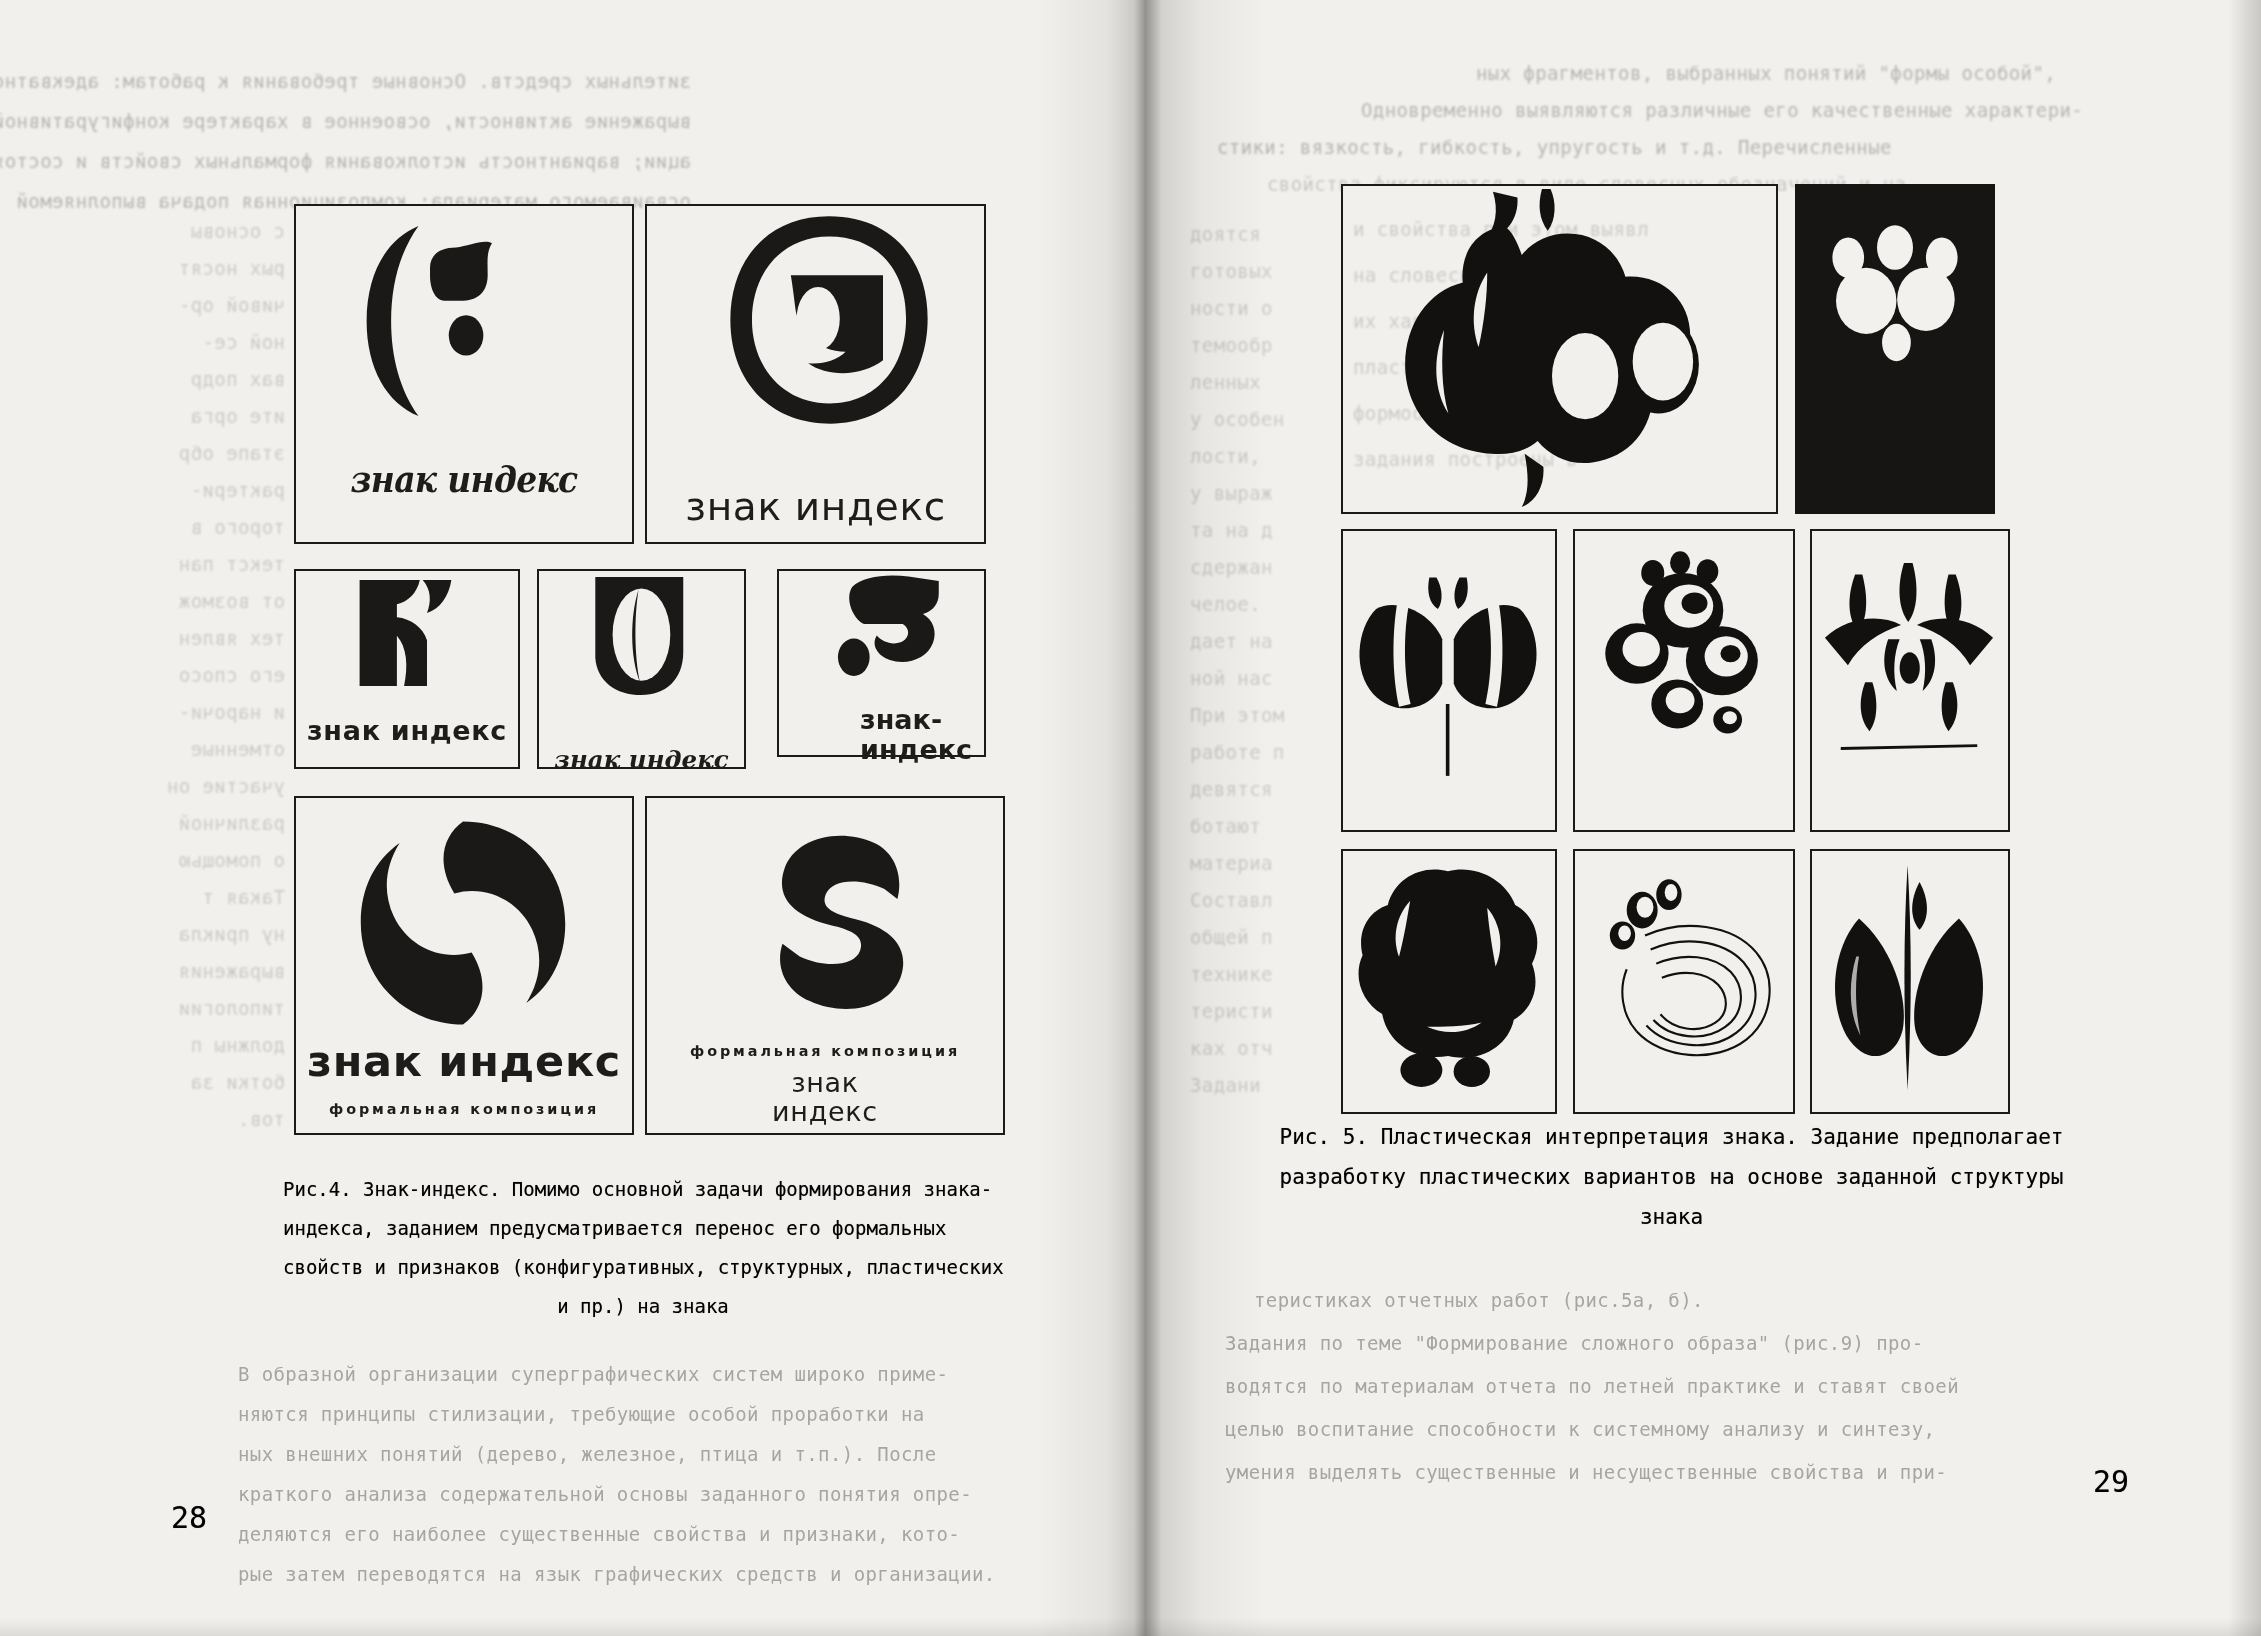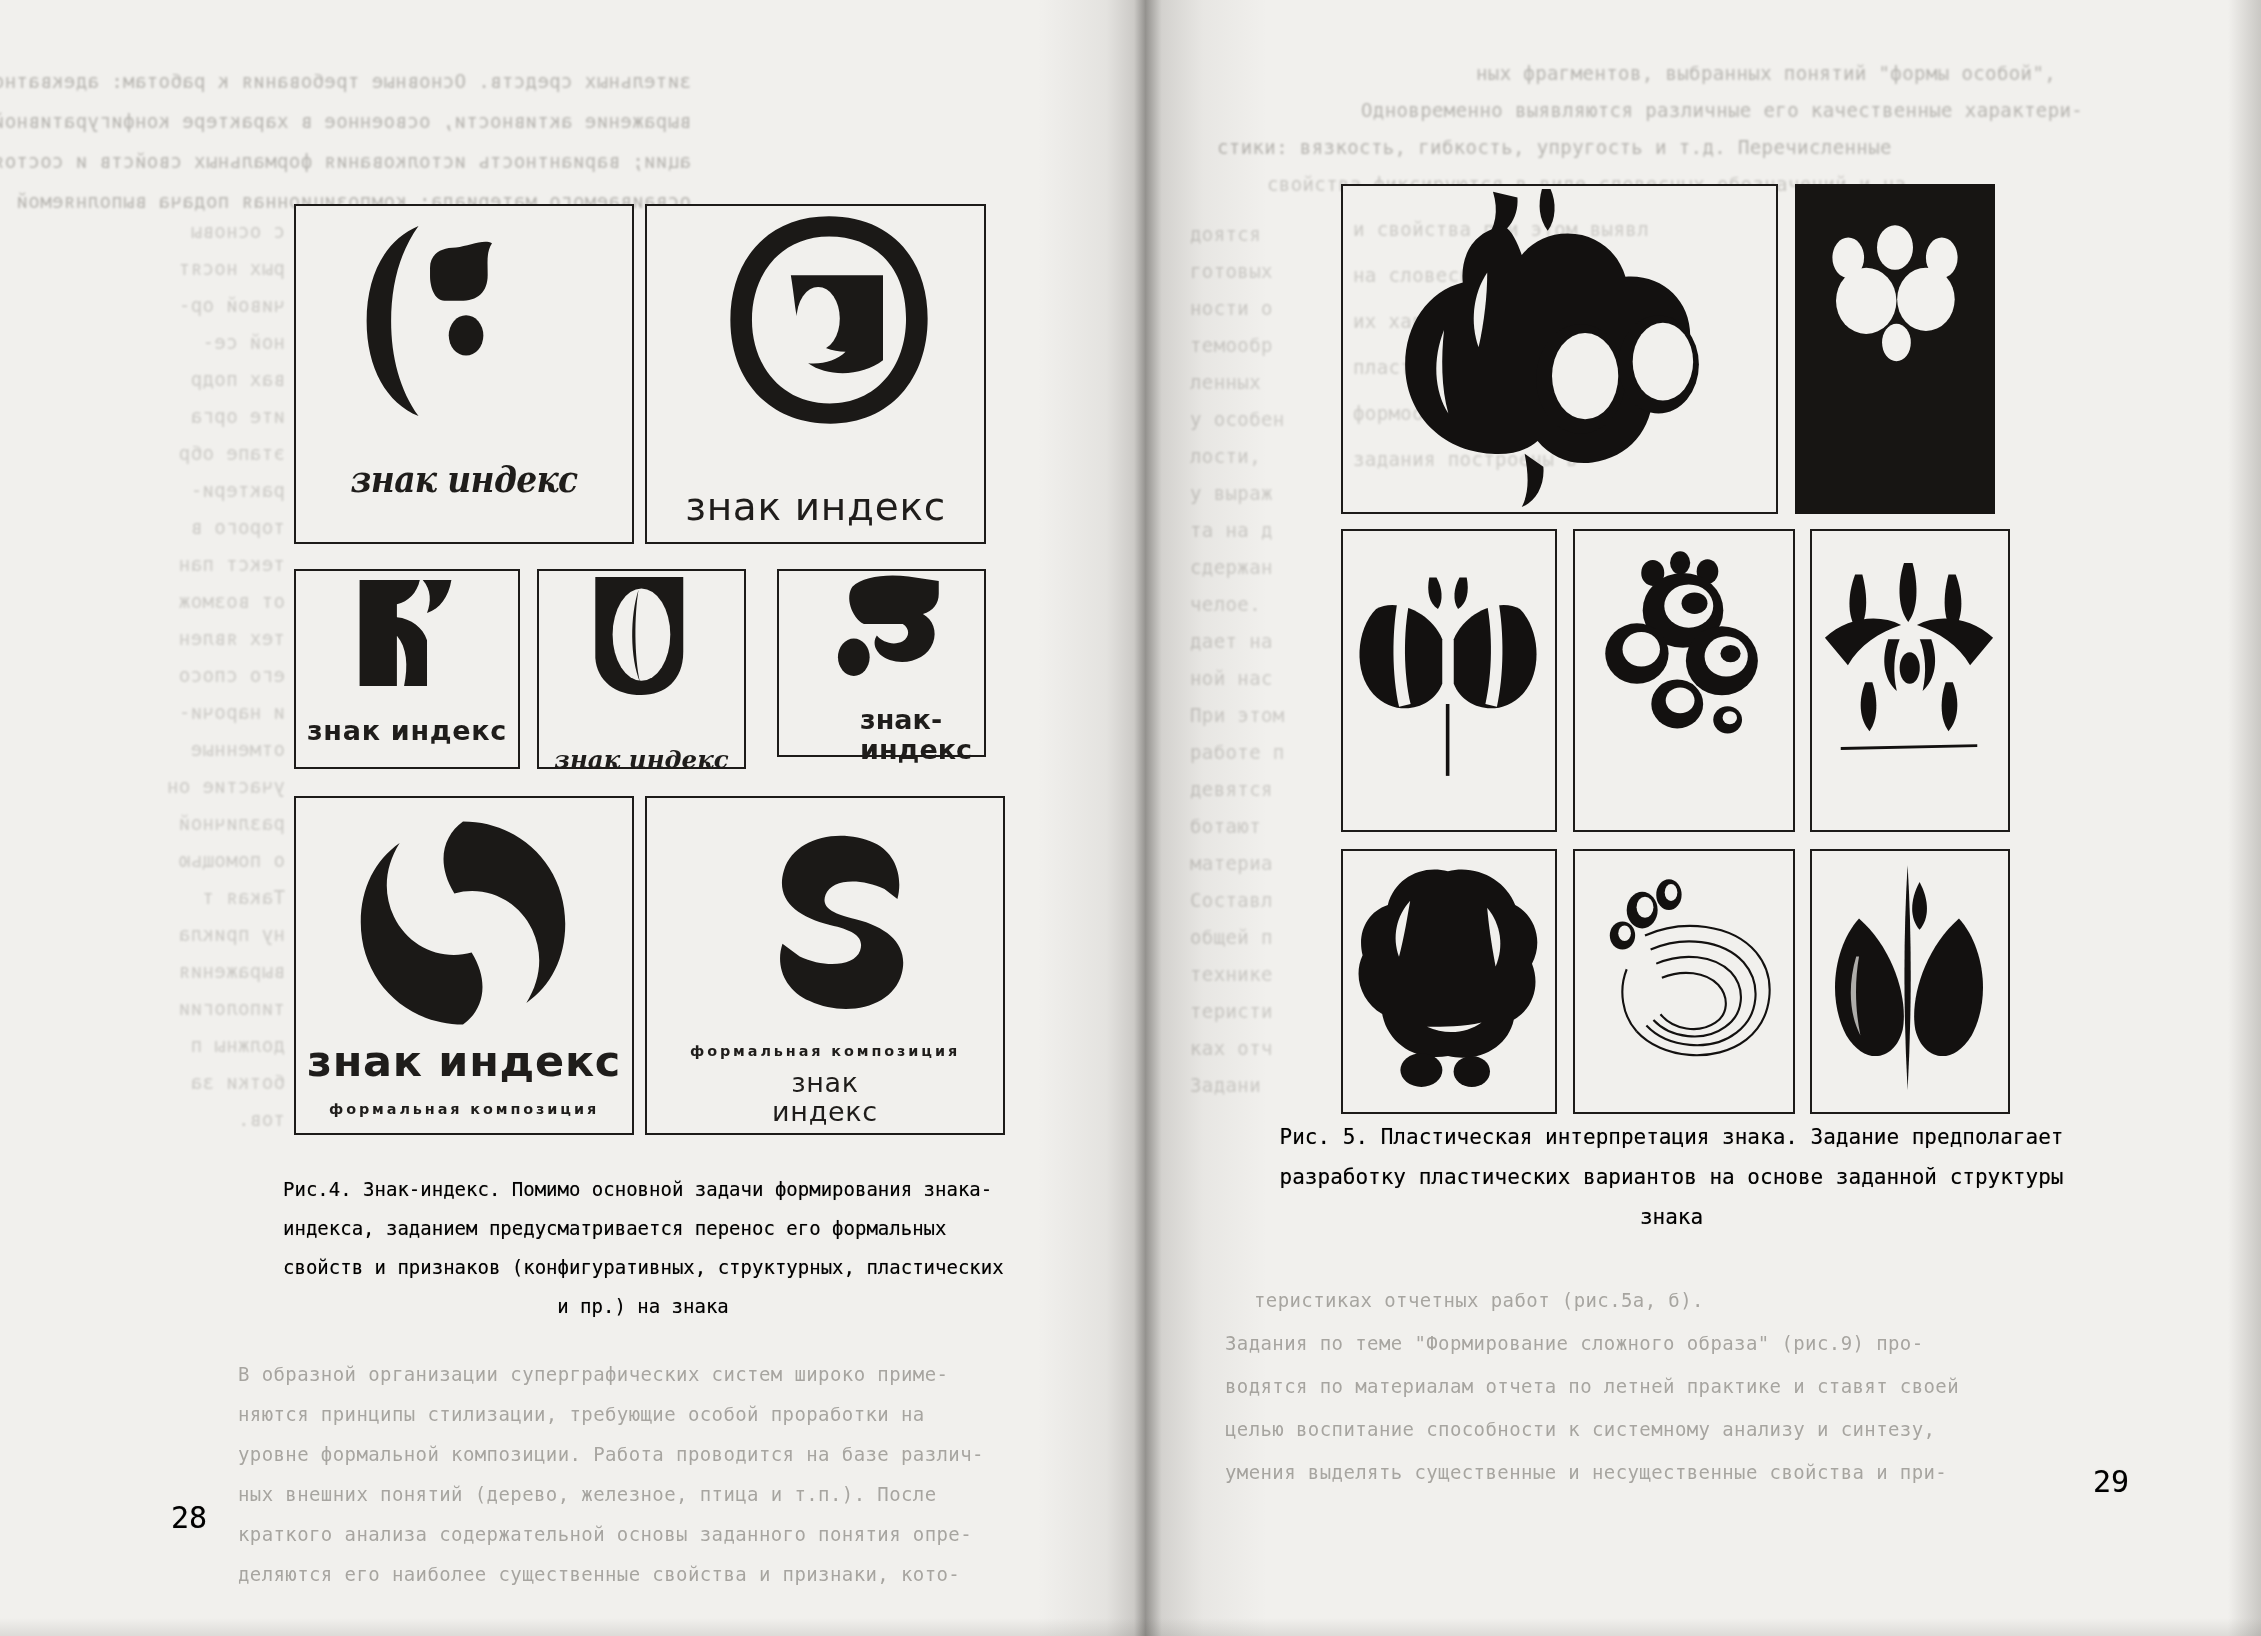--- a/index.html
+++ b/index.html
@@ -103,24 +103,24 @@
       <div class="ghost-line">выражения</div>
       <div class="ghost-line">типологии</div>
       <div class="ghost-line">должны п</div>
       <div class="ghost-line">ботки за</div>
       <div class="ghost-line">тов.</div>
     </div>
 
   <div id="ghost-bottom-left" class="ghost ghost-dark lh55" style="left:238px;top:1354px;width:591px;">
       <div class="ghost-line">В образной организации суперграфических систем широко приме-</div>
       <div class="ghost-line">няются принципы стилизации, требующие особой проработки на</div>
-      <div class="ghost-line">уровне формальной композиции. Работа проводится на базе различ-</div>
       <div class="ghost-line">ных внешних понятий (дерево, железное, птица и т.п.). После</div>
       <div class="ghost-line">краткого анализа содержательной основы заданного понятия опре-</div>
       <div class="ghost-line">деляются его наиболее существенные свойства и признаки, кото-</div>
+      <div class="ghost-line">рые затем переводятся на язык графических средств и организации.</div>
     </div>
 
   <div class="frame" style="left:294px;top:204px;width:340px;height:340px;">
     <svg style="left:56px;top:17.3px;" width="231" height="196" viewBox="0 0 320 272">
       <path class="glyph" d="M92,4 C48,22 20,70 20,136 C20,202 48,250 92,268 C66,232 54,186 54,136 C54,86 66,40 92,4 Z"></path>
       <path class="glyph" d="M108,62 C108,44 122,34 144,34 C162,32 182,22 194,28 C186,40 188,54 188,72 C188,96 174,108 150,108 L128,108 C114,108 108,88 108,74 Z"></path>
       <ellipse class="glyph" cx="158" cy="156" rx="24" ry="28"></ellipse>
     </svg>
     <div class="lbl lbl-curly" style="top:254px;">знак индекс</div>
   </div>

